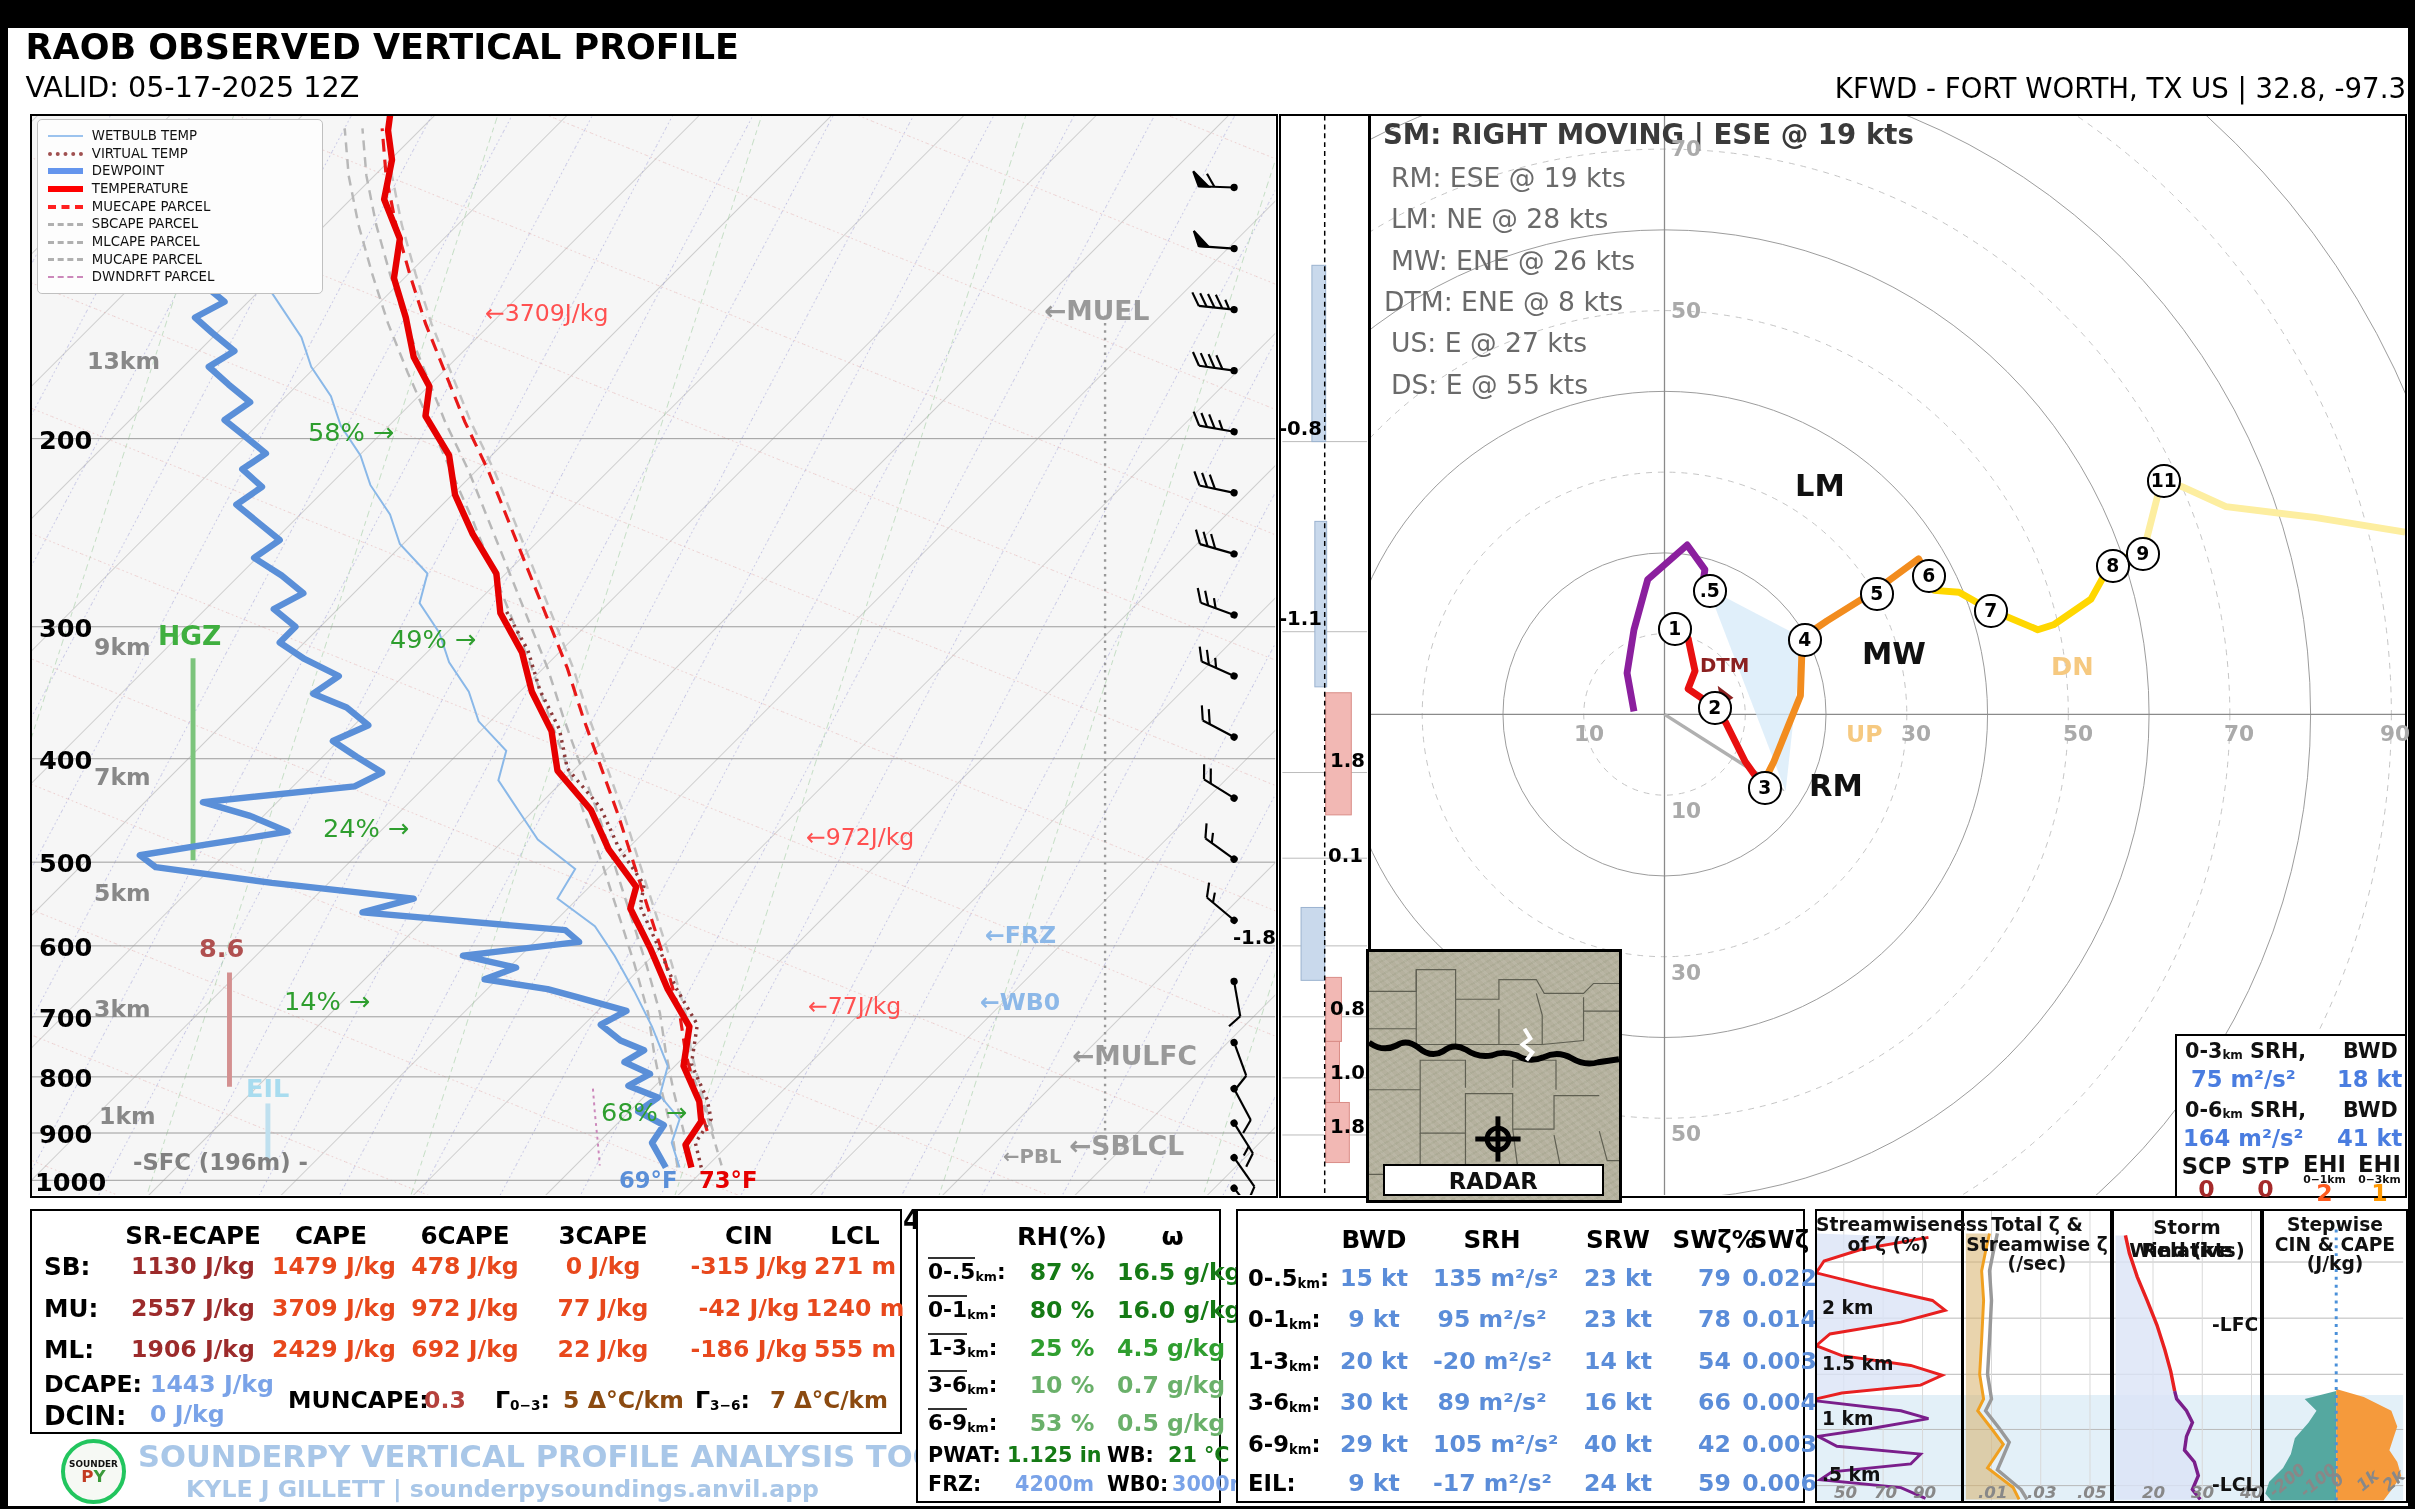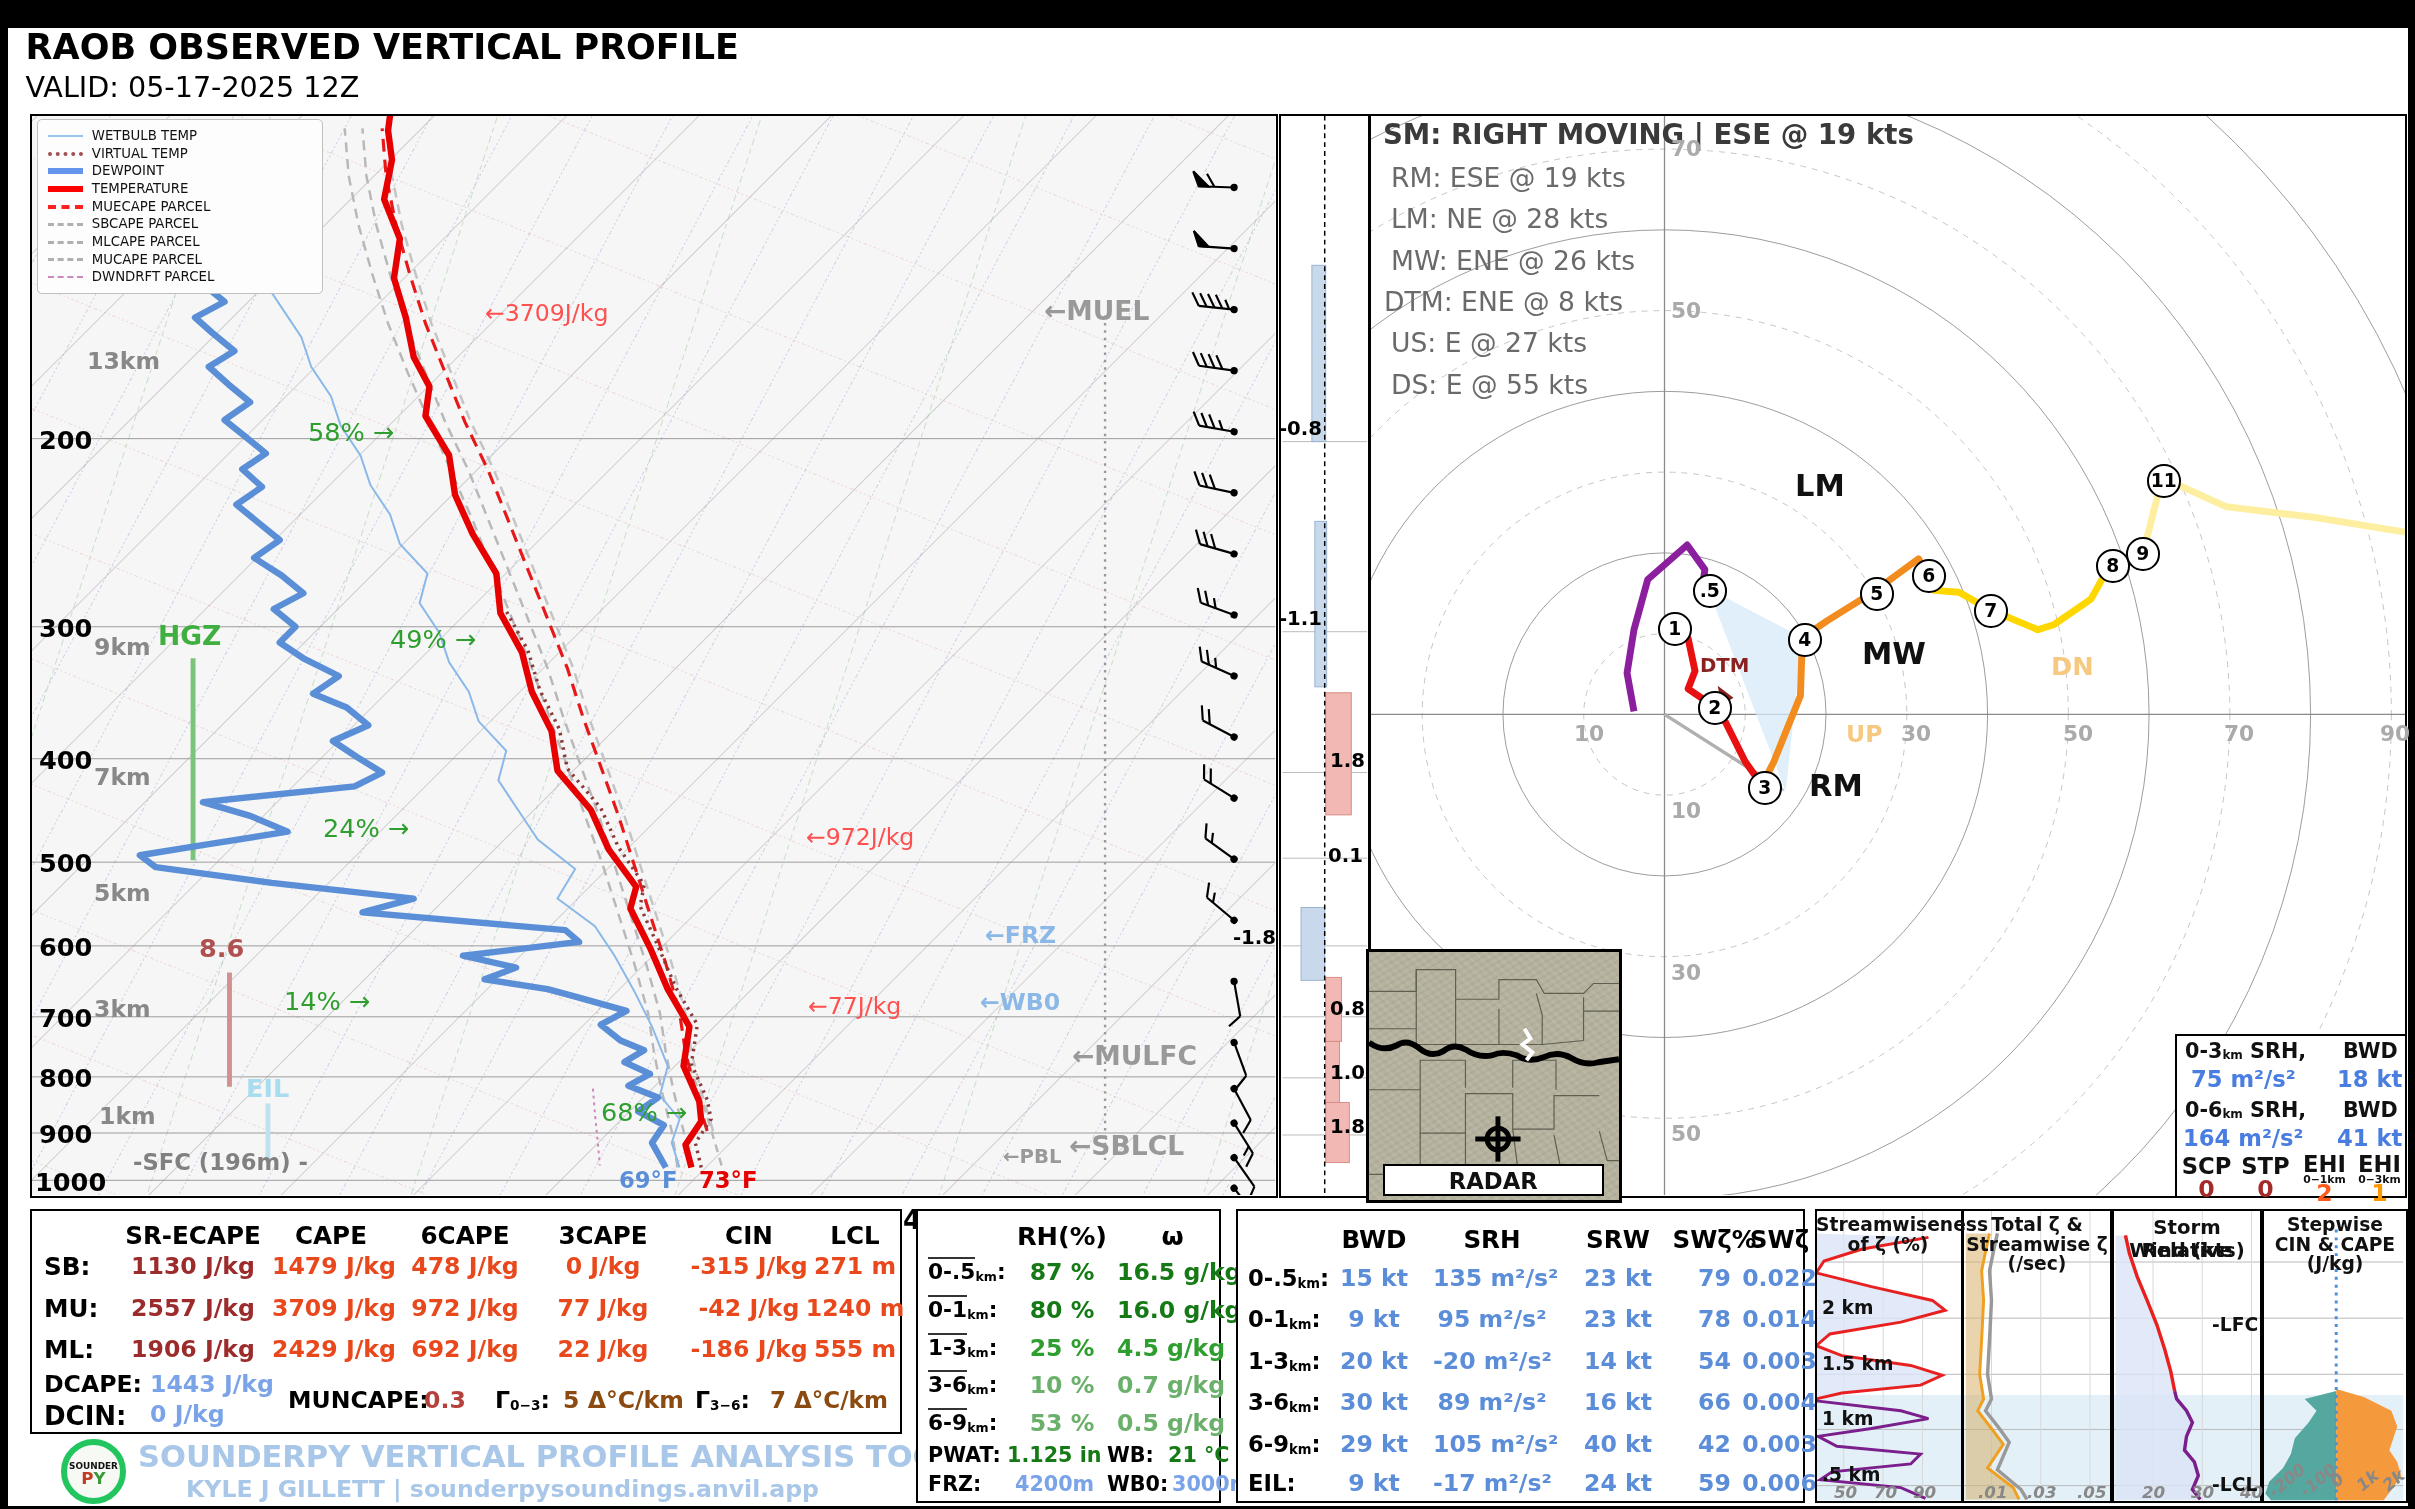--- a/index.html
+++ b/index.html
@@ -319,20 +319,21 @@
   </g>
 </g>
 </svg>
 
 <div class="box" style="left:29.6px;top:94px;width:1248px;height:1084px;background:transparent"></div>
 <div class="box" style="left:1279px;top:94px;width:91px;height:1084px;background:transparent"></div>
 <div class="box" style="left:1369px;top:94px;width:1038px;height:1084px;background:transparent"></div>
 
 <div class="lbl b" style="left:25.6px;top:9.9px;font-size:35px;color:#000">RAOB OBSERVED VERTICAL PROFILE</div>
 <div class="lbl" style="left:25.6px;top:53px;font-size:28.6px;color:#000">VALID: 05-17-2025 12Z</div>
+<div class="lbl" style="left:1281px;top:55px;width:1125px;text-align:right;font-size:27.6px;color:#000">KFWD - FORT WORTH, TX US | 32.8, -97.3</div>
 
 <div class="abs" style="left:37px;top:99px;width:264px;background:#fdfdfd;border:1px solid #c0c0c0;border-radius:4.9px;padding:6.9px 9.9px">
   <div class="legrow"><span class="sw" style="border-top:2.5px solid #9cc3ee"></span><span>WETBULB TEMP</span></div>
   <div class="legrow"><span class="sw" style="border-top:4.9px dotted #a05050"></span><span>VIRTUAL TEMP</span></div>
   <div class="legrow"><span class="sw" style="border-top:6.9px solid #6495ed"></span><span>DEWPOINT</span></div>
   <div class="legrow"><span class="sw" style="border-top:6.9px solid #ff0000"></span><span>TEMPERATURE</span></div>
   <div class="legrow"><span class="sw" style="border-top:4.9px dashed #ff2020"></span><span>MUECAPE PARCEL</span></div>
   <div class="legrow"><span class="sw" style="border-top:3px dashed #b0b0b0"></span><span>SBCAPE PARCEL</span></div>
   <div class="legrow"><span class="sw" style="border-top:3px dashed #b0b0b0"></span><span>MLCAPE PARCEL</span></div>
   <div class="legrow"><span class="sw" style="border-top:3px dashed #b0b0b0"></span><span>MUCAPE PARCEL</span></div>
@@ -519,21 +520,21 @@
 <div class="lbl b c-lb" style="left:150px;top:1383px;font-size:23.6px">0 J/kg</div>
 <div class="lbl b" style="left:288px;top:1369px;font-size:23.6px">MUNCAPE:</div>
 <div class="lbl b c-mun" style="left:424px;top:1369px;font-size:23.6px">0.3</div>
 <div class="lbl b" style="left:495px;top:1369px;font-size:23.6px">
   <span>Γ</span><span class="sub">0−3</span><span>:</span></div>
 <div class="lbl b c-brown" style="left:563px;top:1369px;font-size:23.6px">5 Δ°C/km</div>
 <div class="lbl b" style="left:695px;top:1369px;font-size:23.6px">
   <span>Γ</span><span class="sub">3−6</span><span>:</span></div>
 <div class="lbl b c-brown" style="left:770px;top:1369px;font-size:23px">7 Δ°C/km</div>
 
-<div class="abs" style="left:61px;top:1419px;width:65px;height:65px;border-radius:50%;border:6px solid #22c55e;background:#f6f9f4;text-align:center;box-sizing:border-box">
+<div class="abs" style="left:61px;top:1419px;width:65px;height:65px;border-radius:50%;border:4px solid #22c55e;background:#f6f9f4;text-align:center;box-sizing:border-box">
   <div style="font-size:8.9px;font-weight:bold;color:#111;margin-top:15.8px">SOUNDER</div>
   <div style="font-size:16.7px;font-weight:bold;line-height:0.9"><span style="color:#c23b22">P</span><span style="color:#3a9a3a">Y</span></div>
 </div>
 <div class="lbl b c-brand ctr" style="left:138px;top:1422px;width:729px;font-size:30.5px">SOUNDERPY VERTICAL PROFILE ANALYSIS TOOL</div>
 <div class="lbl b c-brand ctr" style="left:138px;top:1458px;width:729px;font-size:23.6px">KYLE J GILLETT | sounderpysoundings.anvil.app</div>
 
 <div class="box" style="left:916px;top:1189px;width:305px;height:294px"></div>
 <div class="lbl b ctr" style="left:1003px;top:1204px;width:118px;font-size:25.6px">RH(%)</div>
 <div class="lbl b ctr" style="left:1133px;top:1204px;width:79px;font-size:25.6px">ω</div>
 <div class="lbl b" style="left:928px;top:1241px;font-size:21.7px"><span class="ovl">0-.5</span><span class="sub">km</span><span>:</span></div>

